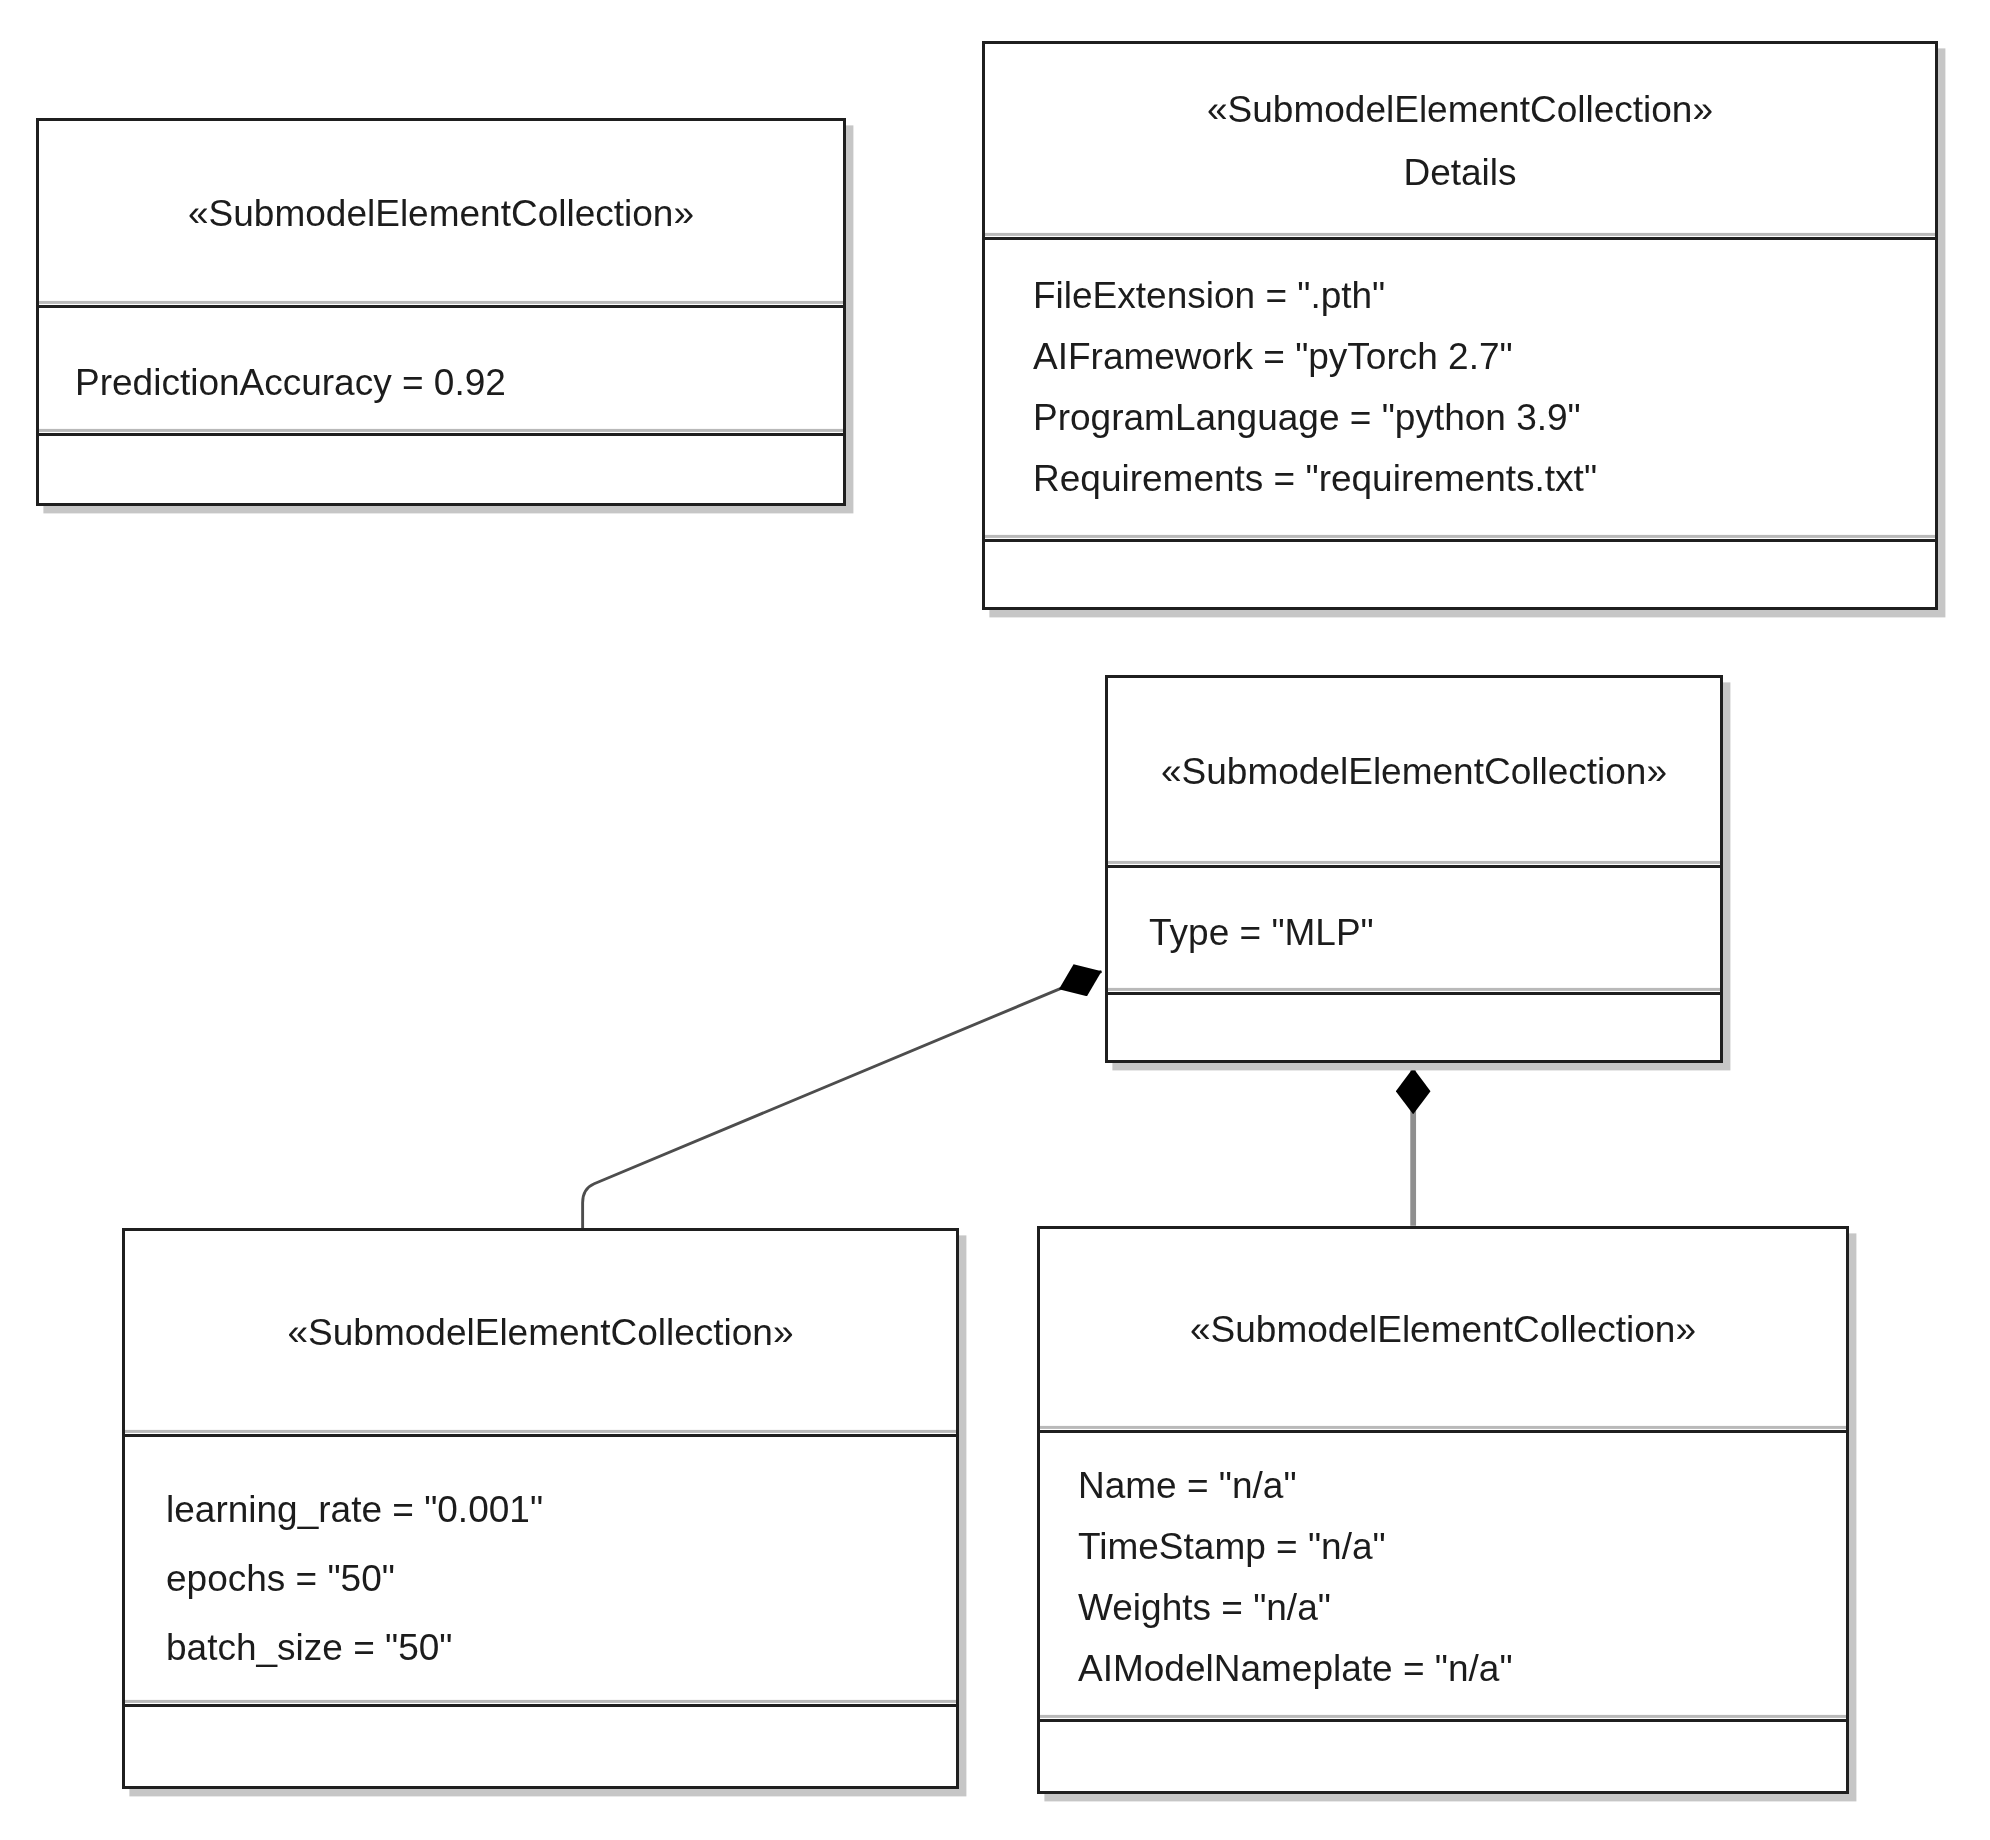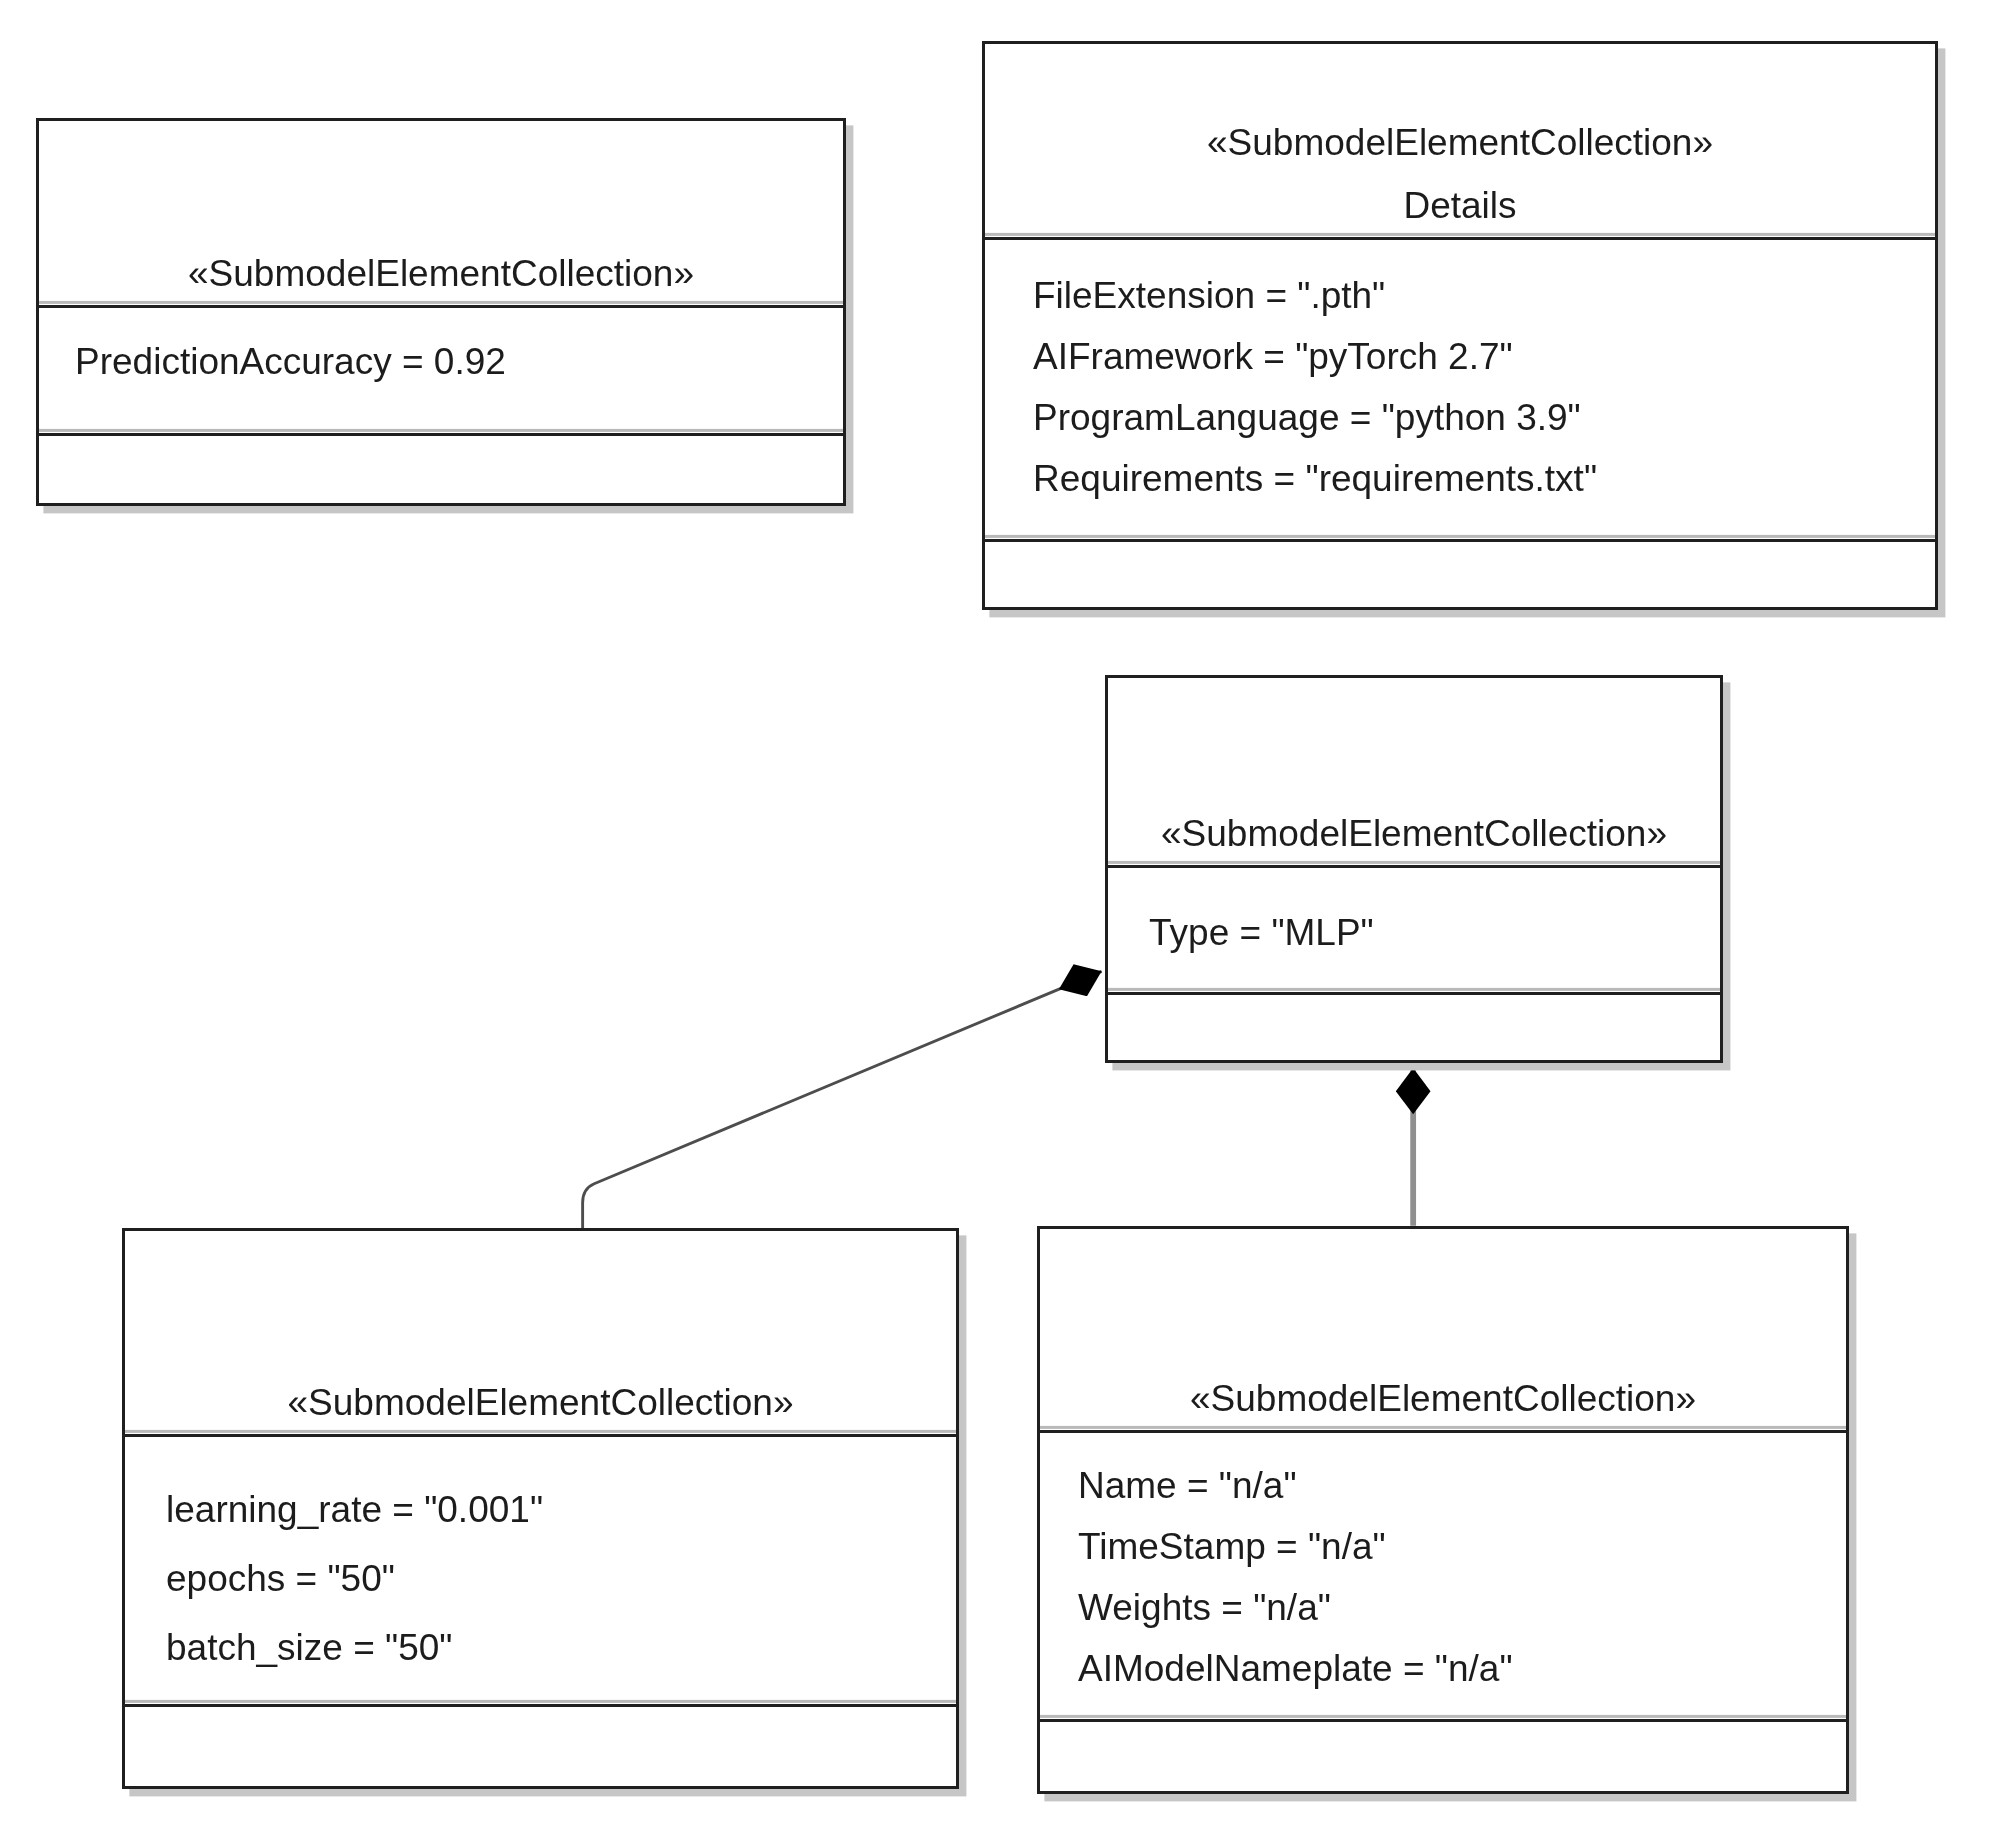--- a/index.html
+++ b/index.html
@@ -30,21 +30,21 @@
     background: #ffffff;
     border: 3.3px solid #1f1f1f;
     box-shadow: 7.4px 7.4px 0 #c6c6c6;
     display: flex;
     flex-direction: column;
   }
   .hdr {
     flex: none;
     display: flex;
     flex-direction: column;
-    justify-content: flex-end;
+    justify-content: center;
     align-items: center;
     text-align: center;
     line-height: 63px;
     font-size: 37px;
   }
   .sep {
     flex: none;
     height: 3.3px;
     background: #1f1f1f;
     box-shadow: 0 -4.1px 0 #b9b9b9;
@@ -57,21 +57,21 @@
   .attr {
     white-space: nowrap;
   }
   .footer {
     flex: none;
   }
 
   
   #box-training-results { left: 36px;  top: 118px;  width: 810px;  height: 388px; }
   #box-training-results .hdr    { height: 184px; }
-  #box-training-results .attrs  { padding: 22px 25px 0 36px; line-height: 63px; }
+  #box-training-results .attrs  { padding: 43px 25px 0 36px; line-height: 63px; }
   #box-training-results .footer { height: 67px; }
 
   #box-details { left: 982px; top: 41px; width: 956px; height: 569px; }
   #box-details .hdr    { height: 193px; }
   #box-details .attrs  { padding: 25px 25px 0 48px; line-height: 61px; }
   #box-details .footer { height: 65px; }
 
   #box-ai-type { left: 1105px; top: 675px; width: 618px; height: 388px; }
   #box-ai-type .hdr    { height: 187px; }
   #box-ai-type .attrs  { padding: 33px 25px 0 41px; line-height: 63px; }

